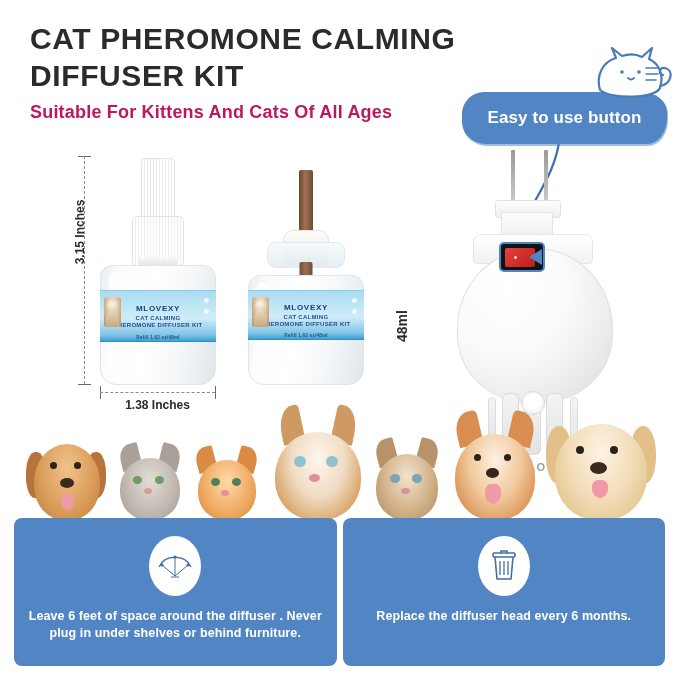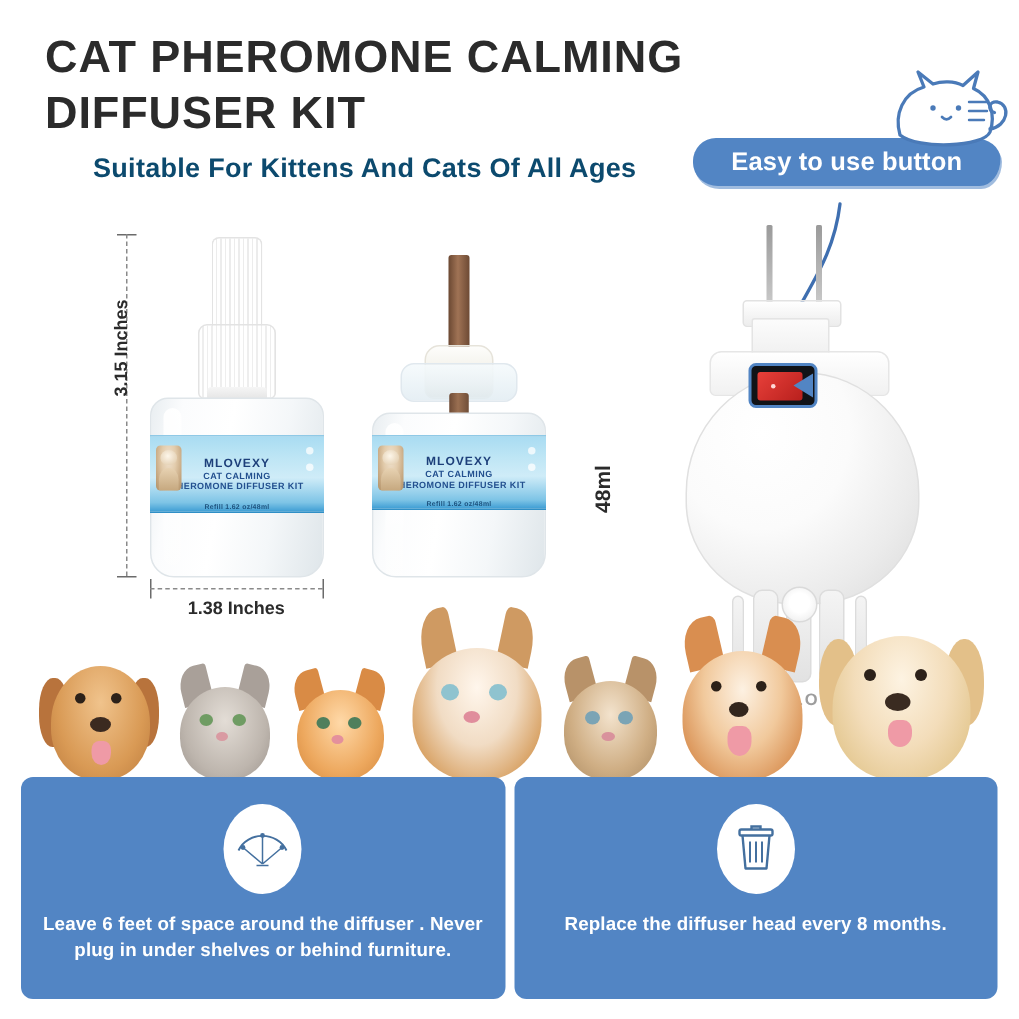--- a/index.html
+++ b/index.html
@@ -11,26 +11,26 @@
     overflow: hidden;
   }
 
   
   #header { position: absolute; left: 30px; top: 20px; width: 470px; }
   #title-line1, #title-line2 {
     font-size: 30px; font-weight: 700; color: #2b2b2b;
     letter-spacing: 0.6px; line-height: 37px; white-space: nowrap;
   }
   #subtitle {
-    font-size: 18px; font-weight: 600; color: #0c4a6e;
-    letter-spacing: 0.2px; margin-top: 8px; white-space: nowrap; margin-left: 32px;
-  }
-
-  
-  #badge-wrap { position: absolute; left: 462px; top: 92px; width: 205px; height: 32px; text-align: center; }
+    font-size: 18px; font-weight: 600; color: #be185d;
+    letter-spacing: 0.2px; margin-top: 8px; white-space: nowrap;
+  }
+
+  
+  #badge-wrap { position: absolute; left: 462px; top: 92px; width: 205px; height: 52px; text-align: center; }
   #badge-blob {
     position: absolute; inset: 0;
     background: #5285c4;
     border-radius: 22px 26px 20px 24px / 22px 20px 26px 22px;
     box-shadow: 1px 2px 0 rgba(82,133,196,.55);
   }
   #badge-label {
     position: absolute; inset: 0;
     display: flex; align-items: center; justify-content: center;
     color: #ffffff; font-size: 17px; font-weight: 700; letter-spacing: .1px;
@@ -461,16 +461,16 @@
 
   <div class="panel">
     <div class="panel-icon">
       <svg width="30" height="34" viewBox="0 0 30 34">
         <rect x="4" y="4" width="22" height="4" rx="1.2" fill="none" stroke="#44709f" stroke-width="1.6"></rect>
         <path d="M12 4 v-2 h6 v2" fill="none" stroke="#44709f" stroke-width="1.6"></path>
         <path d="M6 8 L 8 30 h14 L 24 8" fill="none" stroke="#44709f" stroke-width="1.6" stroke-linejoin="round"></path>
         <path d="M11 12 v14 M15 12 v14 M19 12 v14" stroke="#44709f" stroke-width="1.3"></path>
       </svg>
     </div>
-    <div class="panel-text">Replace the diffuser head every 8 months.</div>
+    <div class="panel-text">Replace the diffuser head every 6 months.</div>
   </div>
 
 </div>
 
 </body></html>

